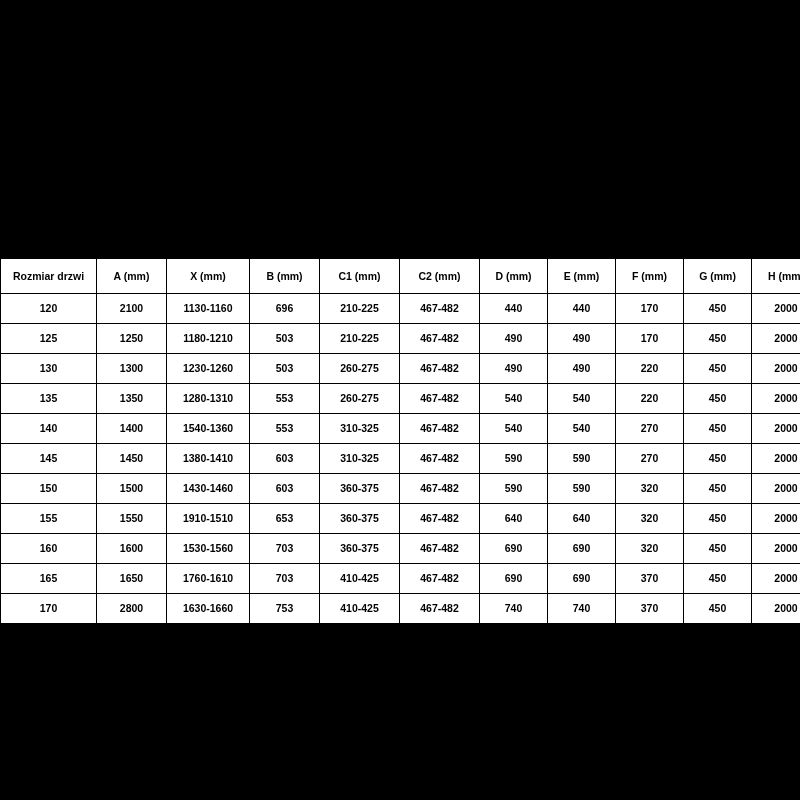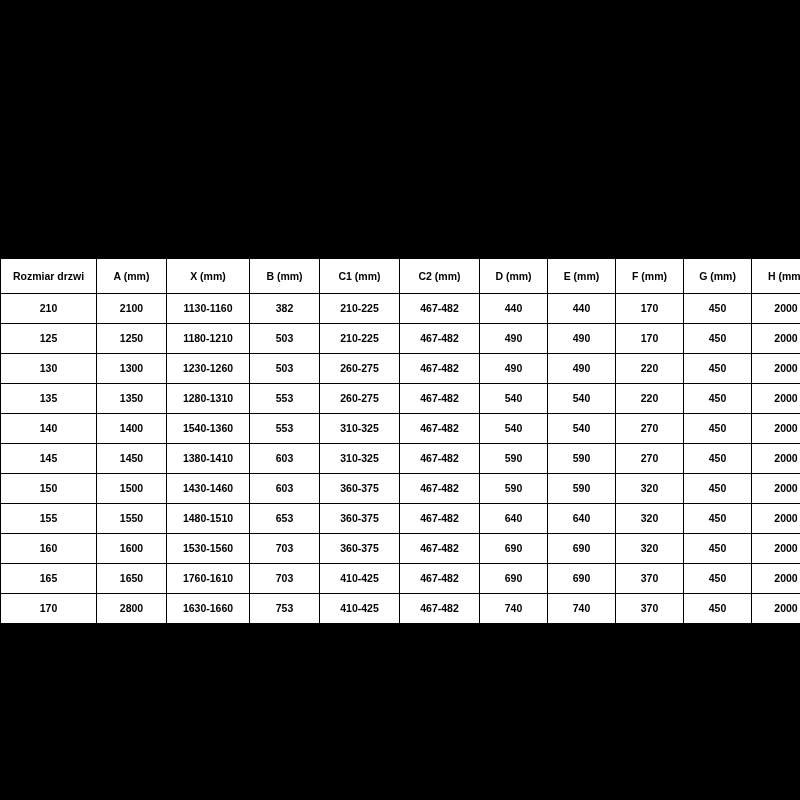--- a/index.html
+++ b/index.html
@@ -86,24 +86,24 @@
           <th>C2 (mm)</th>
           <th>D (mm)</th>
           <th>E (mm)</th>
           <th>F (mm)</th>
           <th>G (mm)</th>
           <th>H (mm)</th>
         </tr>
     </thead>
     <tbody>
         <tr>
-          <td>210</td>
+          <td>120</td>
           <td>2100</td>
           <td>1130-1160</td>
-          <td>382</td>
+          <td>696</td>
           <td>210-225</td>
           <td>467-482</td>
           <td>440</td>
           <td>440</td>
           <td>170</td>
           <td>450</td>
           <td>2000</td>
         </tr>
         <tr>
           <td>125</td>
@@ -179,21 +179,21 @@
           <td>467-482</td>
           <td>590</td>
           <td>590</td>
           <td>320</td>
           <td>450</td>
           <td>2000</td>
         </tr>
         <tr>
           <td>155</td>
           <td>1550</td>
-          <td>1480-1510</td>
+          <td>1910-1510</td>
           <td>653</td>
           <td>360-375</td>
           <td>467-482</td>
           <td>640</td>
           <td>640</td>
           <td>320</td>
           <td>450</td>
           <td>2000</td>
         </tr>
         <tr>

